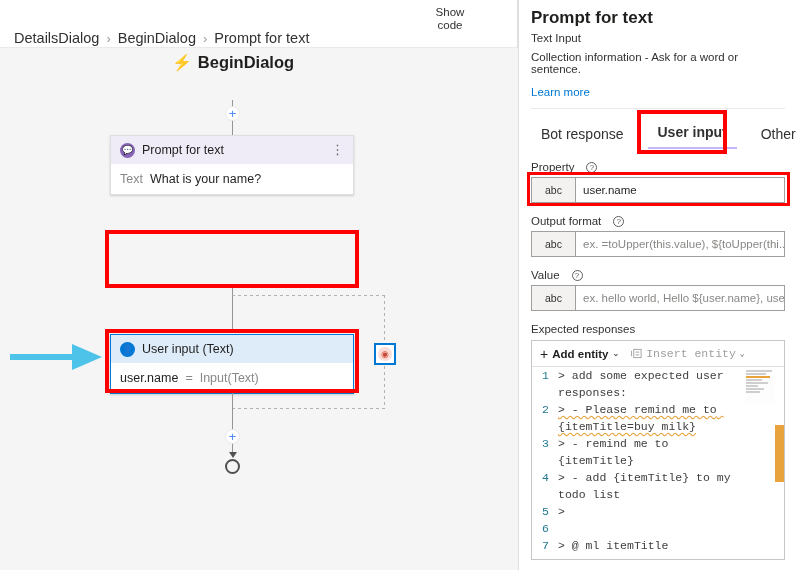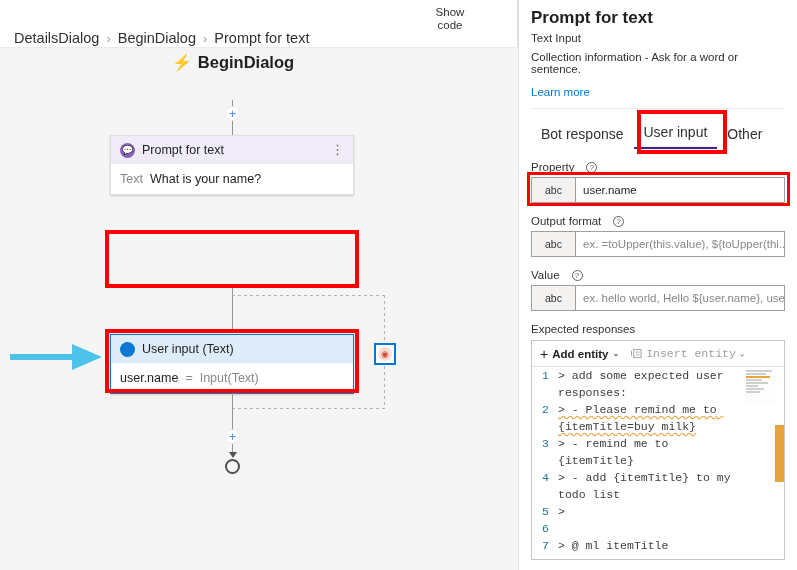--- a/index.html
+++ b/index.html
@@ -122,26 +122,26 @@
     position: relative; width: 279px; height: 570px;
     background: #ffffff; border-left: 1px solid #e1dfdd; padding: 0 0 0 0;
   }
   #panel-inner { padding: 8px 12px 0 12px; }
   #panel-title { font-size: 17px; font-weight: bold; color: #201f1e; }
   #panel-sub { font-size: 11.5px; color: #323130; margin-top: 4px; }
   #panel-desc { font-size: 11.5px; color: #323130; margin-top: 7px; }
   #learn-more { font-size: 11.5px; color: #0078d4; margin-top: 11px; cursor: pointer; }
   #panel-rule { height: 1px; background: #edebe9; margin: 10px 0 0 0; }
 
-  #tabs { display: flex; align-items: flex-end; gap: 0; padding: 0 12px; margin-top: 9px; position: relative; }
+  #tabs { display: flex; align-items: flex-end; gap: 14px; padding: 0 12px; margin-top: 9px; position: relative; }
   .tab {
     font-size: 14px; color: #323130; padding: 6px 10px 7px 10px; cursor: pointer;
     white-space: nowrap;
   }
-  .tab.active { font-weight: normal; border-bottom: 2px solid #4c1d95; }
+  .tab.active { font-weight: bold; border-bottom: 2px solid #c4b5fd; }
   #tab-redbox { position: absolute; left: 118px; top: -8px; width: 90px; height: 44px; border: 4px solid #ff0000; pointer-events: none; }
 
   .field-label { font-size: 11.5px; color: #323130; margin: 12px 12px 4px 12px; display: flex; align-items: center; gap: 12px;}
   .qmark { display:inline-block; width: 11px; height: 11px; border-radius: 50%; border: 1px solid #605e5c; color:#605e5c; font-size: 8px; line-height: 9px; text-align: center; }
   .input-row {
     display: flex; margin: 0 12px; height: 26px; border: 1px solid #a19f9d; background: #ffffff;
   }
   .abc-box {
     width: 44px; background: #f3f2f1; border-right: 1px solid #a19f9d;
     display: flex; align-items: center; justify-content: center;

